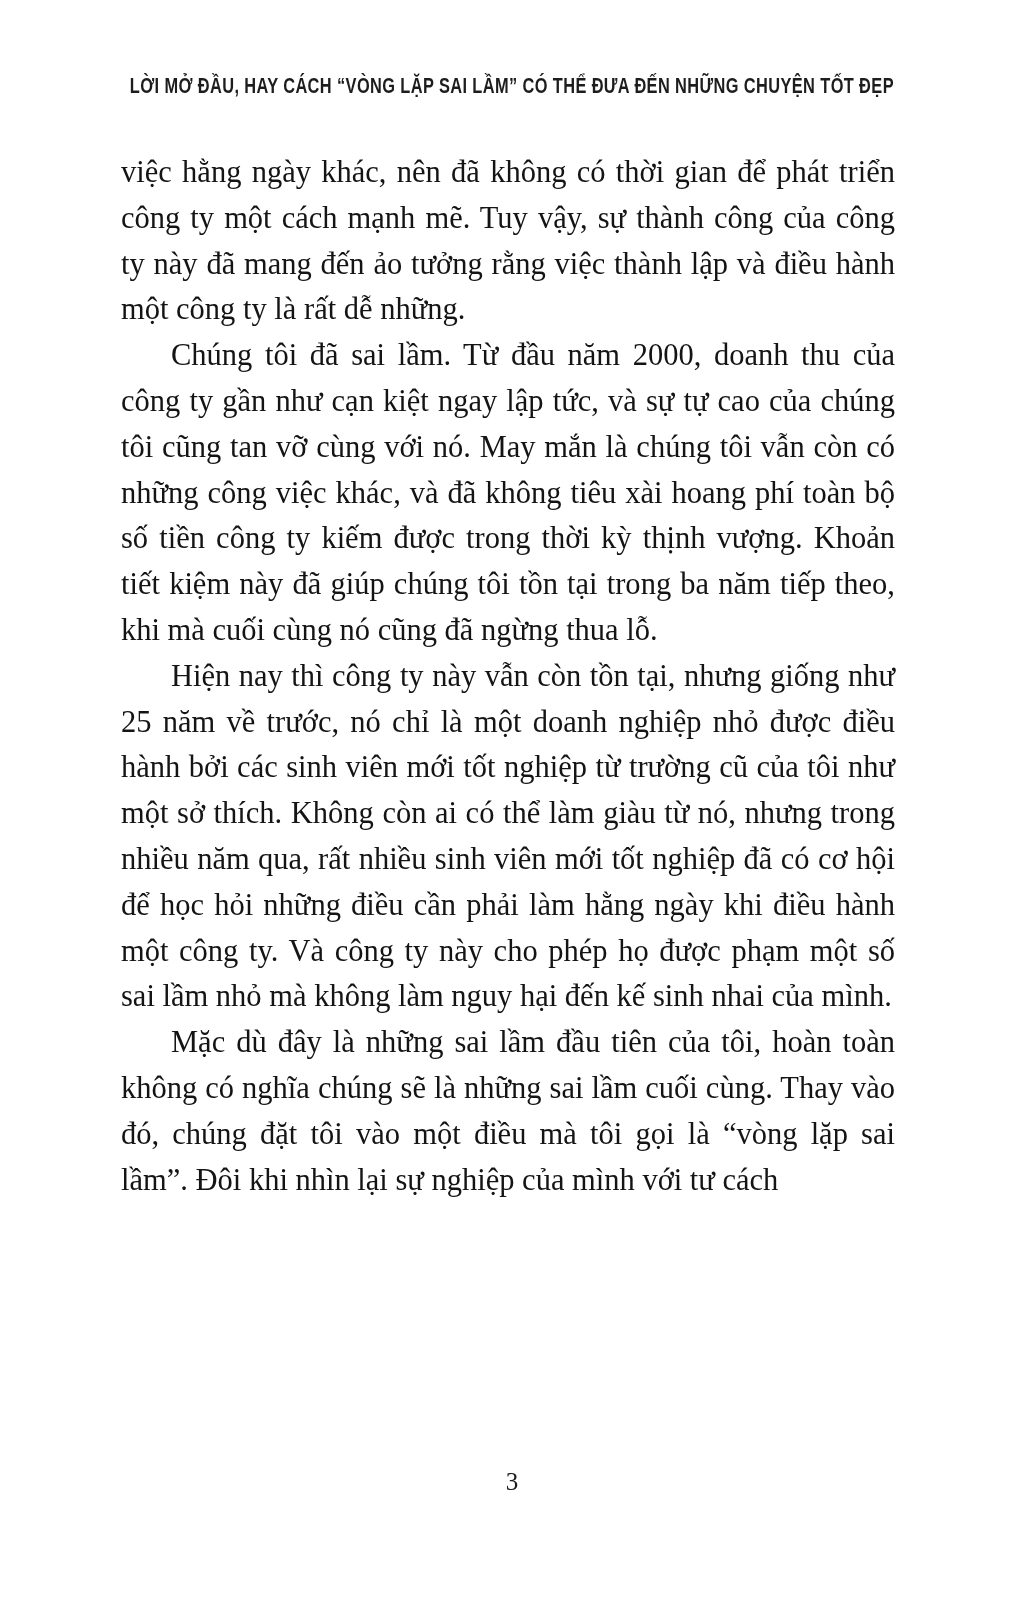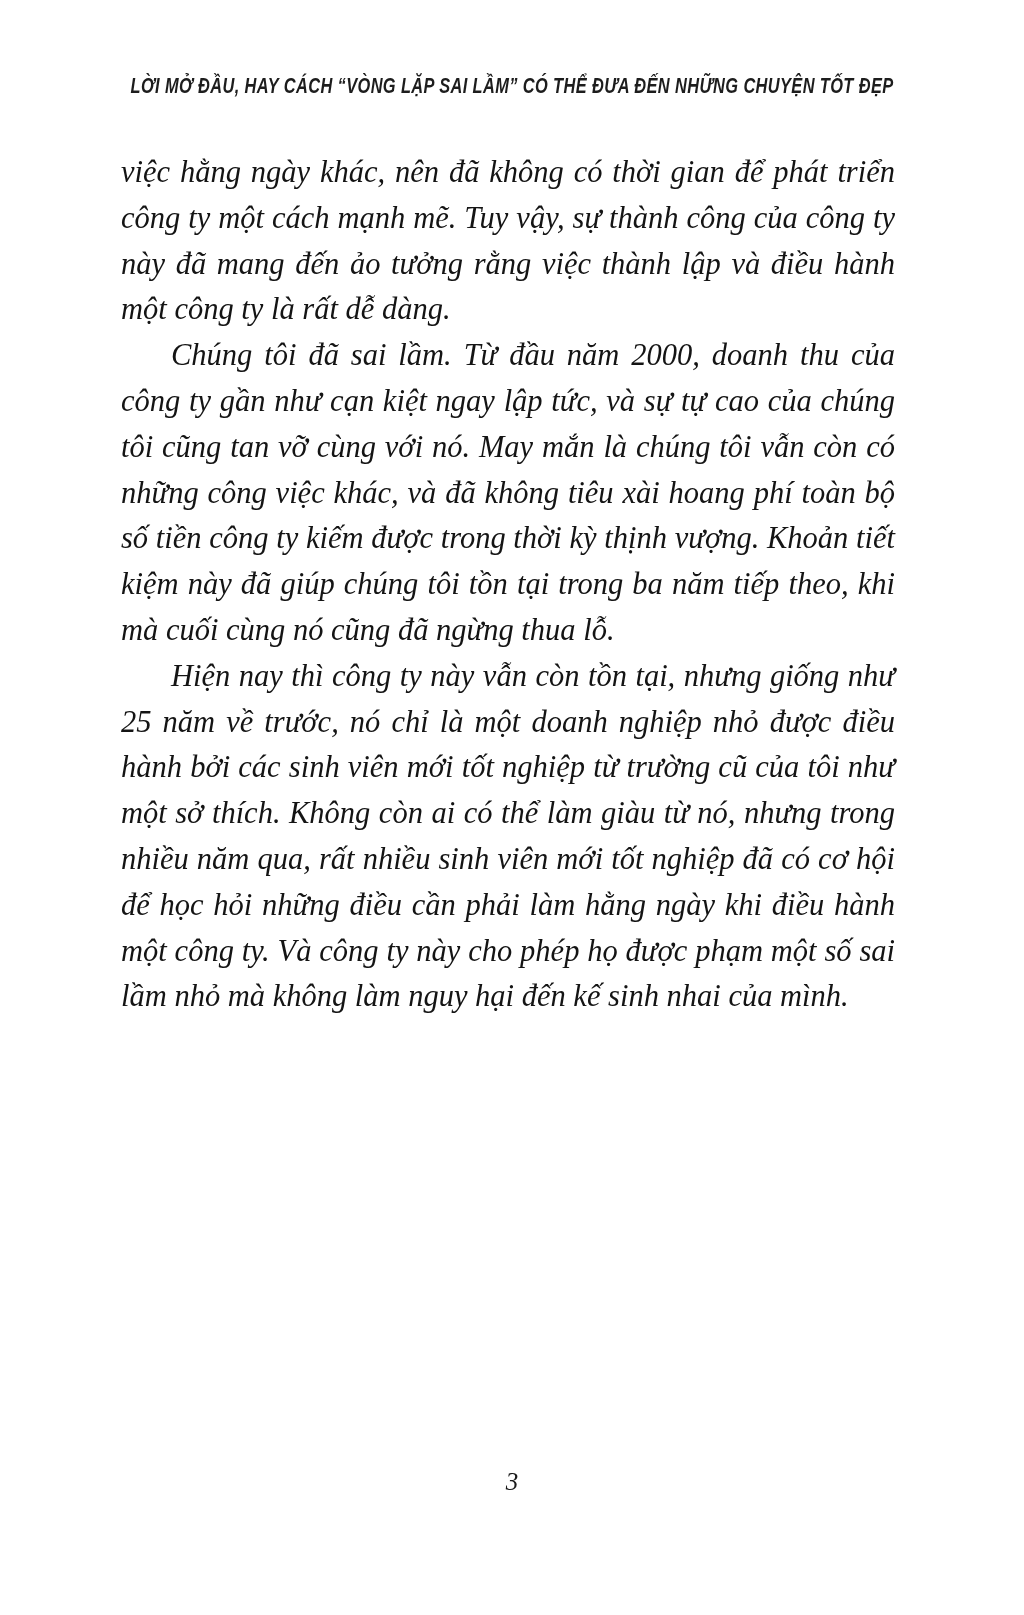--- a/index.html
+++ b/index.html
@@ -8,21 +8,20 @@
     background: #ffffff;
   }
   .page {
     position: relative;
     width: 1024px;
     height: 1615px;
     background: #ffffff;
     overflow: hidden;
     font-family: "Liberation Serif", serif;
     color: #161616;
-    font-style: italic;
   }
   .running-header {
     position: absolute;
     top: 74px;
     left: 0;
     width: 100%;
     text-align: center;
   }
   .running-header .header-text {
     display: inline-block;
@@ -65,22 +64,23 @@
 </head>
 <body>
 
 <div class="page">
 
   <div class="running-header">
     <span class="header-text">LỜI MỞ ĐẦU, HAY CÁCH “VÒNG LẶP SAI LẦM” CÓ THỂ ĐƯA ĐẾN NHỮNG CHUYỆN TỐT ĐẸP</span>
   </div>
 
   <div class="body-text">
-      <p class="para">việc hằng ngày khác, nên đã không có thời gian để phát triển công ty một cách mạnh mẽ. Tuy vậy, sự thành công của công ty này đã mang đến ảo tưởng rằng việc thành lập và điều hành một công ty là rất dễ dàng.</p>
+      <p class="para">việc hằng ngày khác, nên đã không có thời gian để phát triển công ty một cách mạnh mẽ. Tuy vậy, sự thành công của công ty này đã mang đến ảo tưởng rằng việc thành lập và điều hành một công ty là rất dễ những.</p>
       <p class="para indent">Chúng tôi đã sai lầm. Từ đầu năm 2000, doanh thu của công ty gần như cạn kiệt ngay lập tức, và sự tự cao của chúng tôi cũng tan vỡ cùng với nó. May mắn là chúng tôi vẫn còn có những công việc khác, và đã không tiêu xài hoang phí toàn bộ số tiền công ty kiếm được trong thời kỳ thịnh vượng. Khoản tiết kiệm này đã giúp chúng tôi tồn tại trong ba năm tiếp theo, khi mà cuối cùng nó cũng đã ngừng thua lỗ.</p>
       <p class="para indent">Hiện nay thì công ty này vẫn còn tồn tại, nhưng giống như 25 năm về trước, nó chỉ là một doanh nghiệp nhỏ được điều hành bởi các sinh viên mới tốt nghiệp từ trường cũ của tôi như một sở thích. Không còn ai có thể làm giàu từ nó, nhưng trong nhiều năm qua, rất nhiều sinh viên mới tốt nghiệp đã có cơ hội để học hỏi những điều cần phải làm hằng ngày khi điều hành một công ty. Và công ty này cho phép họ được phạm một số sai lầm nhỏ mà không làm nguy hại đến kế sinh nhai của mình.</p>
+      <p class="para indent">Mặc dù đây là những sai lầm đầu tiên của tôi, hoàn toàn không có nghĩa chúng sẽ là những sai lầm cuối cùng. Thay vào đó, chúng đặt tôi vào một điều mà tôi gọi là “vòng lặp sai lầm”. Đôi khi nhìn lại sự nghiệp của mình với tư cách</p>
     </div>
 
   <div class="page-footer">
     <span>3</span>
   </div>
 
 </div>
 
 </body></html>

